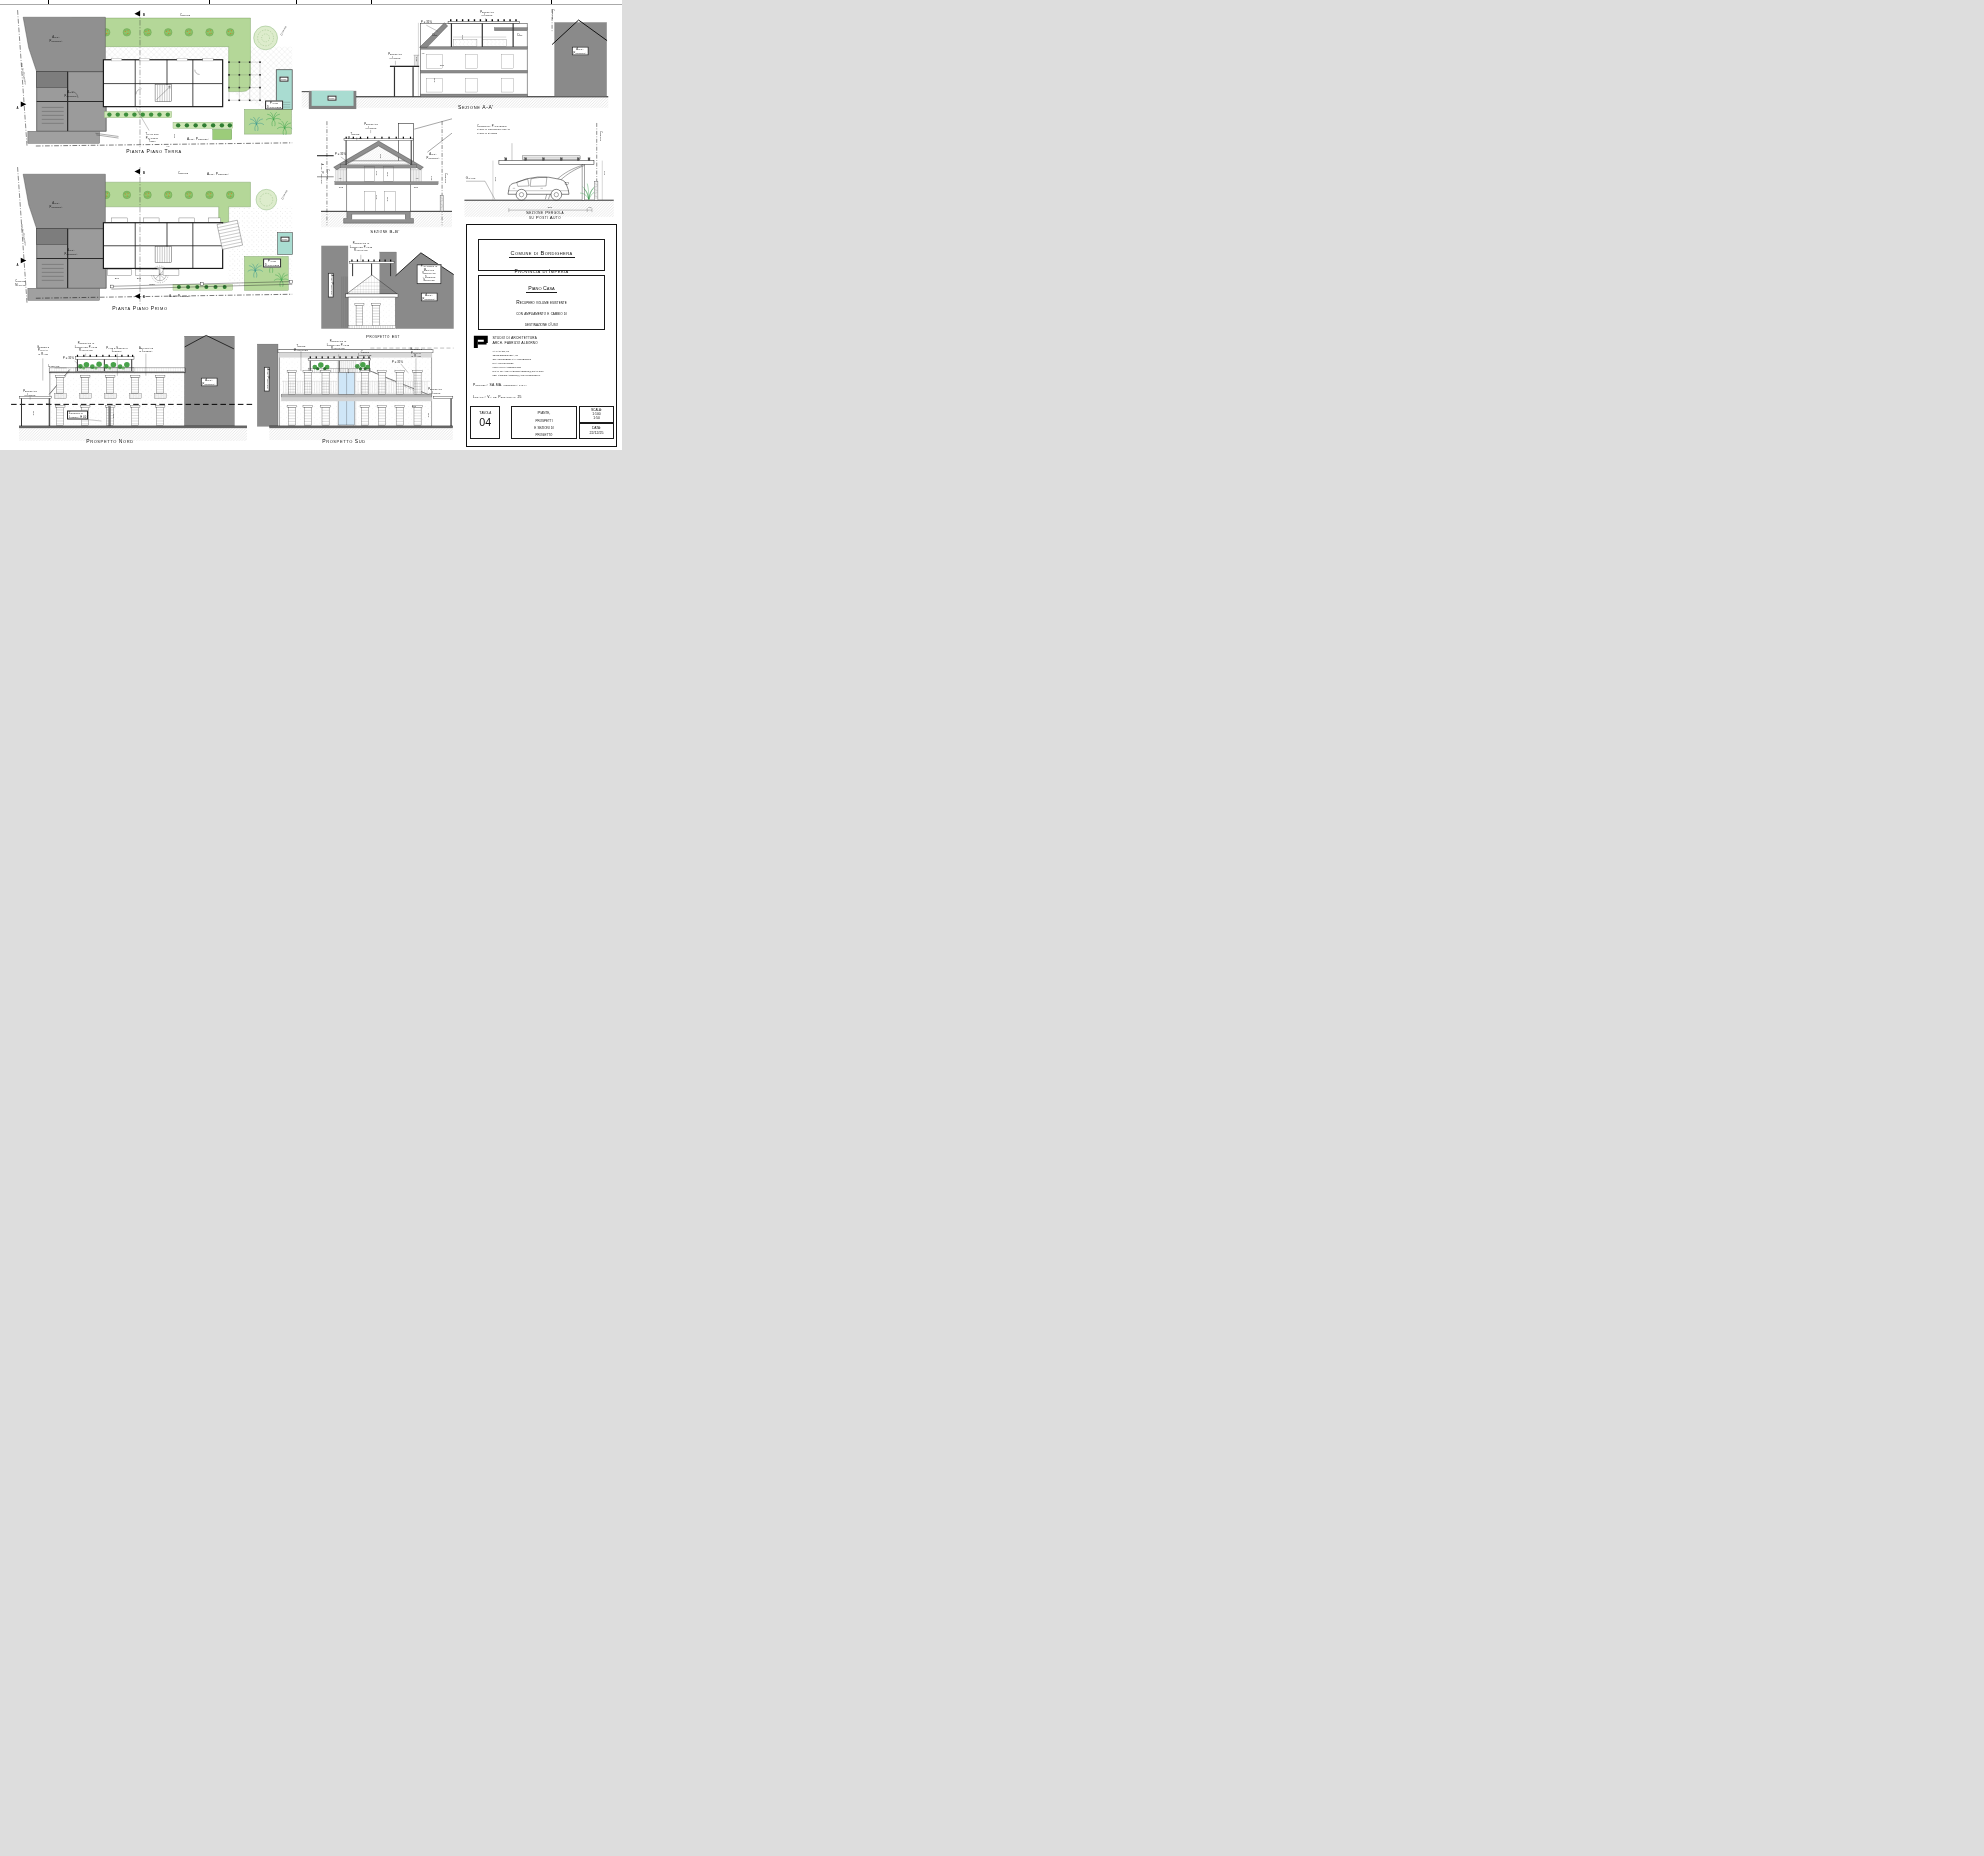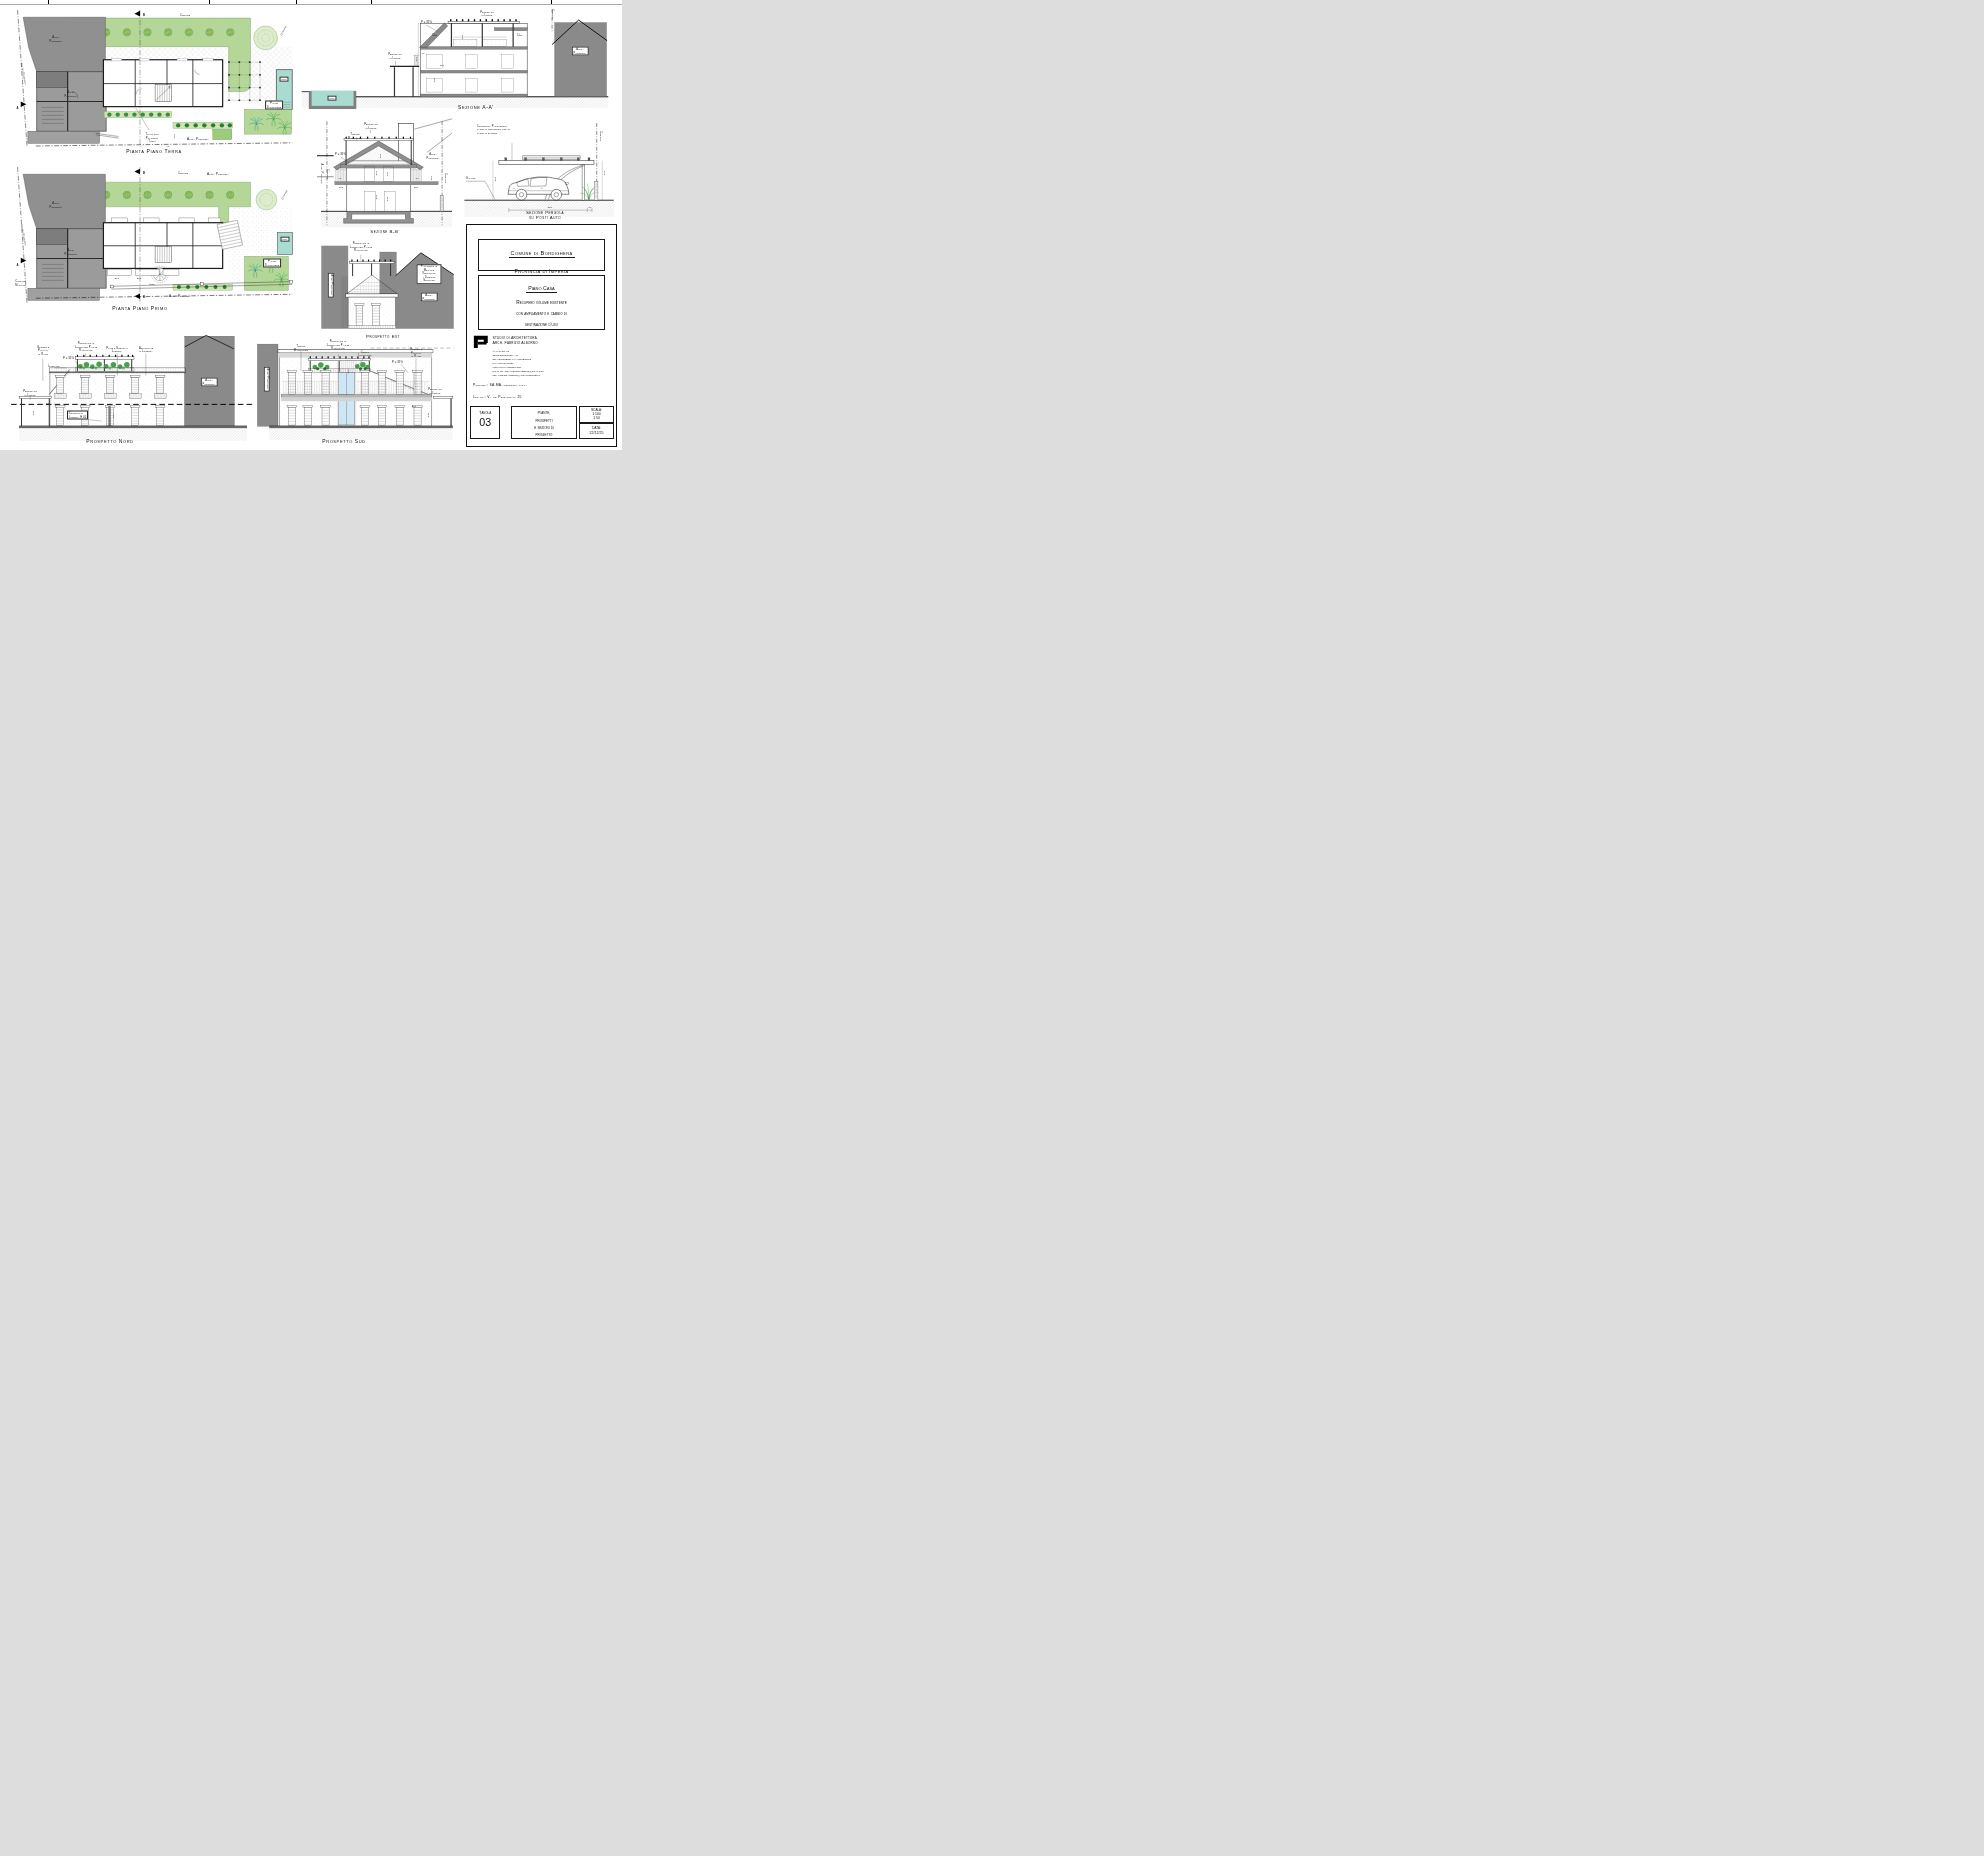--- a/index.html
+++ b/index.html
@@ -905,21 +905,21 @@
       <path d="M2,33 V2 H37 V20 H27 V12 H12 V33 Z" fill="#000"></path>
       <rect x="12" y="17" width="22" height="7" fill="#000"></rect>
     </svg>
     <div class="tb-t" style="left:25.4px;top:111px;font-size:3.6px;letter-spacing:0.2px">Studio di Architettura</div>
     <div class="tb-t" style="left:25.4px;top:116px;font-size:3.6px;letter-spacing:0.2px">Arch. Fabrizio Alborno</div>
     <div class="tb-t" style="left:25.4px;top:125px;font-size:2.5px;line-height:1.6"><span>via Lagazzi, 10</span><br><span>18012 Bordighera, IM</span><br><span>tel: 0184262529 fax: 0184268661</span><br><span>P.iva 01401970080</span><br><span>http://www.alborno.com</span><br><span>e-mail to: arch.fabrizioalborno@gmail.com</span><br><span>pec: fabrizio.alborno@archiworldpec.it</span></div>
     <div class="tb-t" style="left:6px;top:158px;font-size:3.4px;letter-spacing:0.2px">Proprietà: SA.MA. ingegneria s.r.l.</div>
     <div class="tb-t" style="left:6px;top:170px;font-size:3.4px;letter-spacing:0.2px">Località: Via dei Pescatori n. 25</div>
     <div class="tb-box" style="left:3.2px;top:181px;width:30px;height:33px">
       <div class="tb-c" style="margin-top:3.2px;font-size:4px">Tavola</div>
-      <div class="tb-c" style="margin-top:0.8px;font-size:10.7px">03</div>
+      <div class="tb-c" style="margin-top:0.8px;font-size:10.7px">04</div>
     </div>
     <div class="tb-box" style="left:44px;top:181px;width:66px;height:33px">
       <div class="tb-c" style="margin-top:2.4px;font-size:4.2px;line-height:1.75">Piante,
 prospetti
 e sezioni di
 progetto</div>
     </div>
     <div class="tb-box" style="left:112px;top:181px;width:35px;height:16.7px">
       <div class="tb-c" style="margin-top:0.8px;font-size:3.6px">Scala:</div>
       <div class="tb-c" style="font-size:3.4px">1:100</div>

